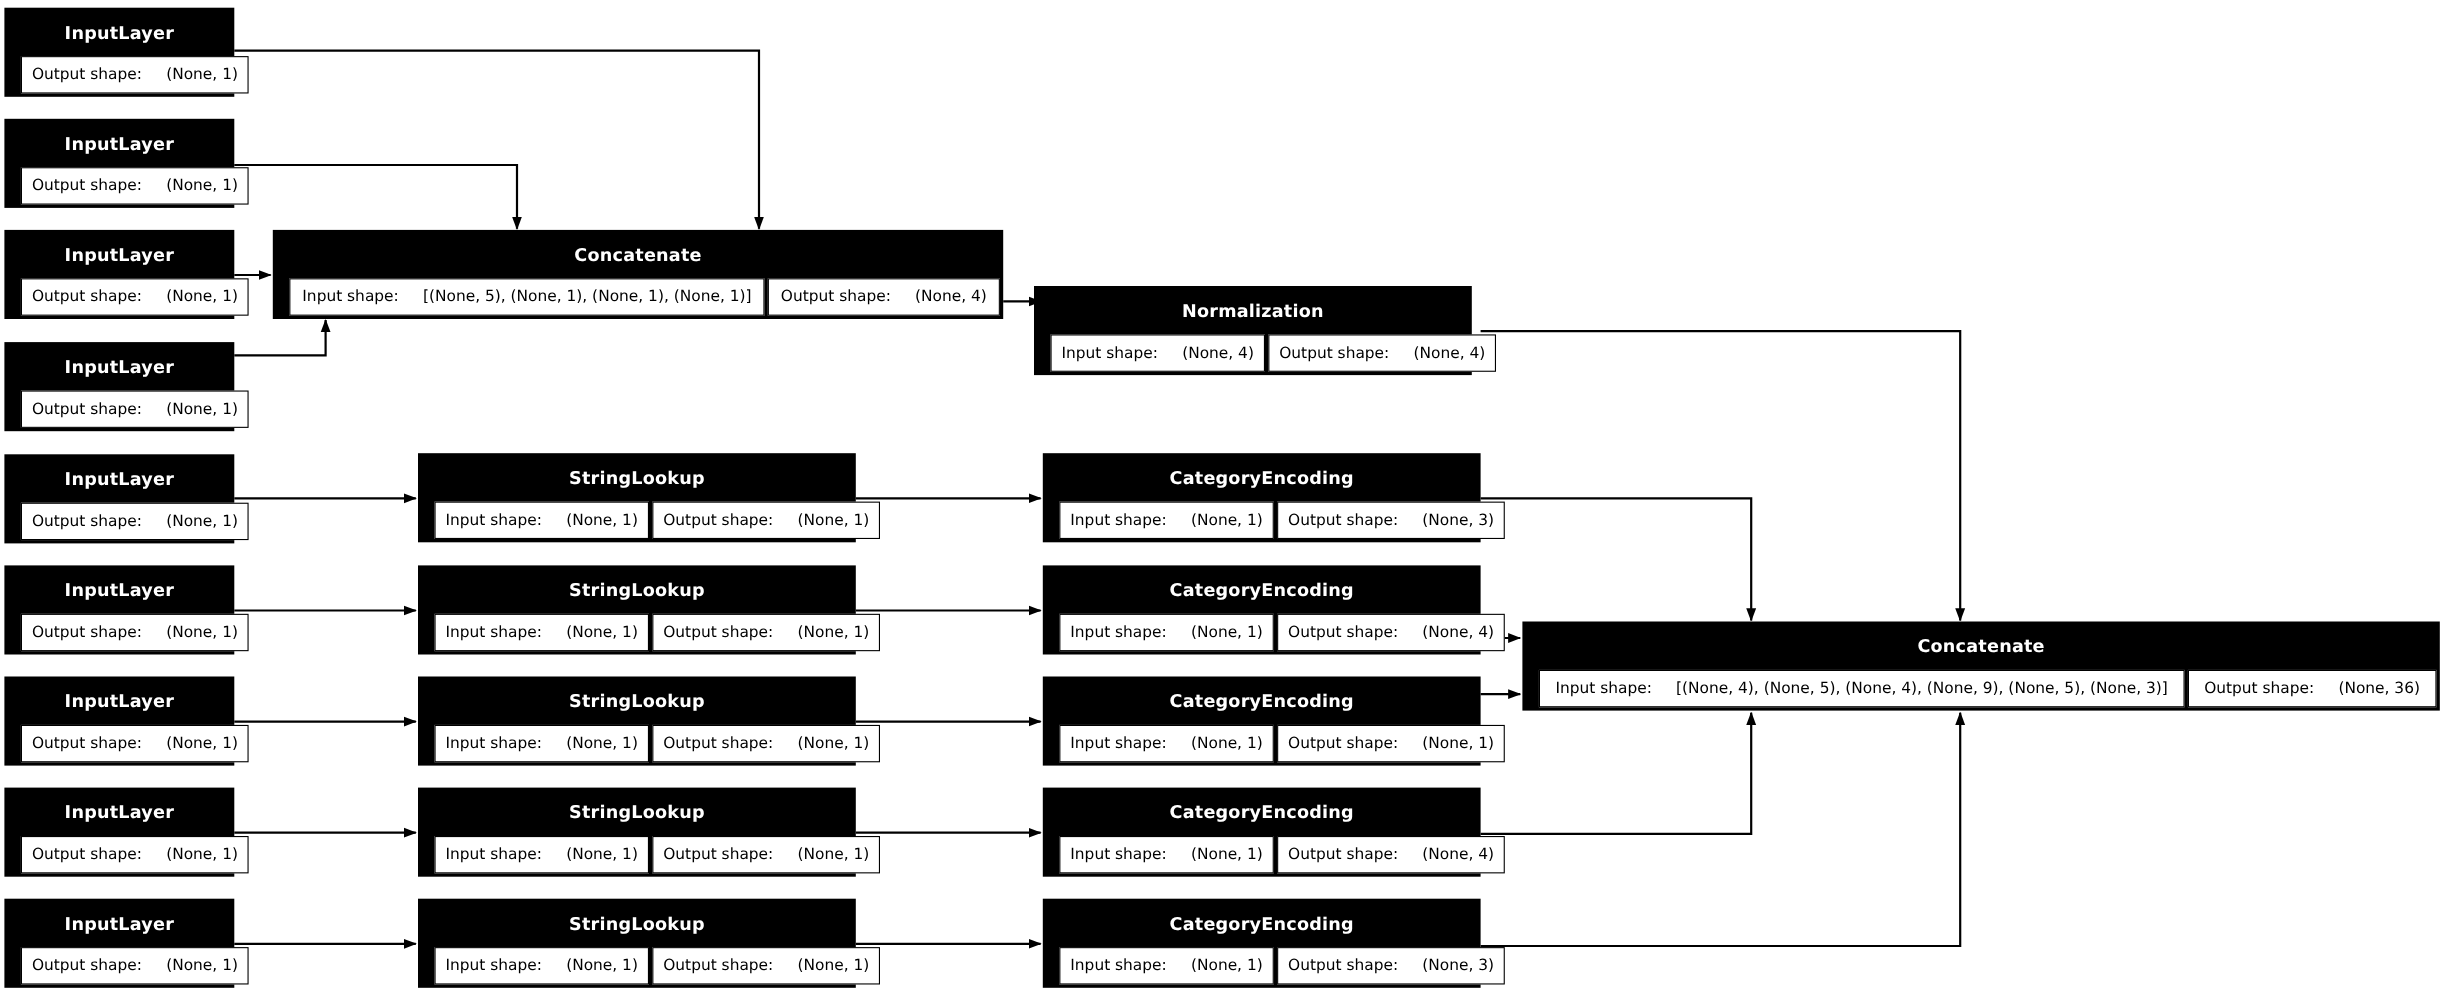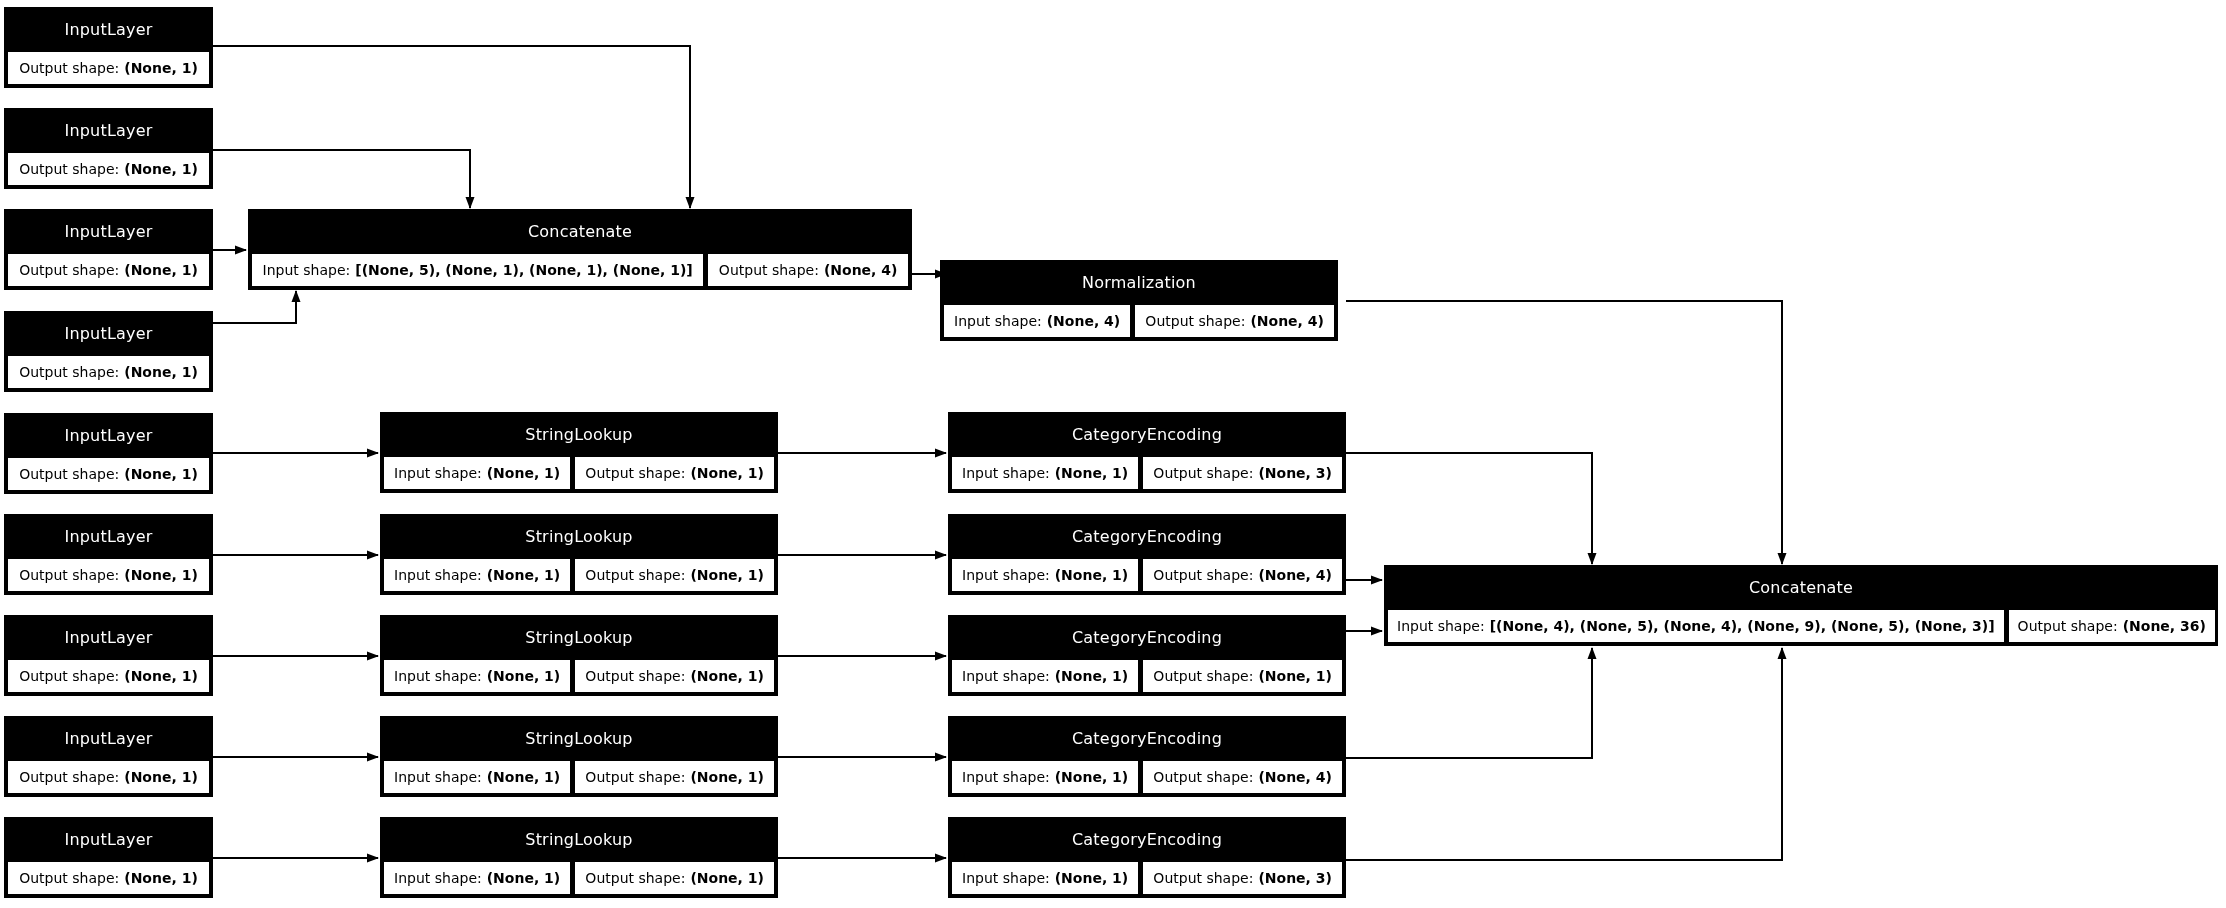--- a/index.html
+++ b/index.html
@@ -29,44 +29,44 @@
     flex-direction: column;
   }
   .title {
     height: 44px;
     flex: 0 0 44px;
     display: flex;
     align-items: center;
     justify-content: center;
     color: var(--node-title-color, #ffffff);
     font-size: 16px;
-    font-weight: normal;
+    font-weight: bold;
     letter-spacing: 0.2px;
   }
   .cells {
     flex: 1 1 auto;
     display: flex;
     gap: 3px;
-    padding: 0 3px 3px 3px;
+    padding: 0 3px 3px 15px;
     box-sizing: border-box;
   }
   .cell {
     flex: 1 1 auto;
     background: var(--cell-fill, #ffffff);
     border: 1px solid #000000;
     display: flex;
     align-items: center;
     justify-content: center;
     white-space: nowrap;
     color: var(--cell-text-color, #000000);
     font-size: 14px;
     padding: 0 9px;
     box-sizing: border-box;
   }
-  .val { font-weight: bold; margin-left: 5px; }
+  .val { font-weight: normal; margin-left: 22px; }
 </style>
 </head>
 <body style="--background: #ffffff; --node-fill: #000000; --node-title-color: #ffffff; --cell-fill: #ffffff; --cell-text-color: #000000; --edge-color: #000000;">
 
 <svg id="edge-layer" viewBox="0 0 2226 908" xmlns="http://www.w3.org/2000/svg">
   <defs>
     <marker id="arrow" class="arrowhead" viewBox="0 0 12 12" refX="11" refY="6" markerWidth="12" markerHeight="12" markerUnits="userSpaceOnUse" orient="auto">
       <path d="M0,1.5 L12,6 L0,10.5 z" fill="#000000"></path>
     </marker>
   </defs>

